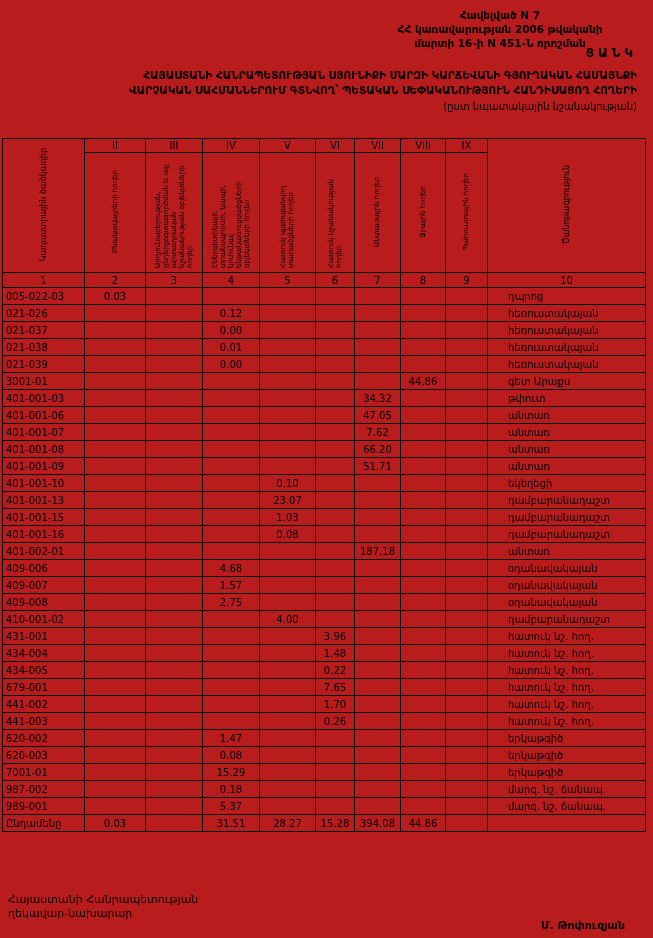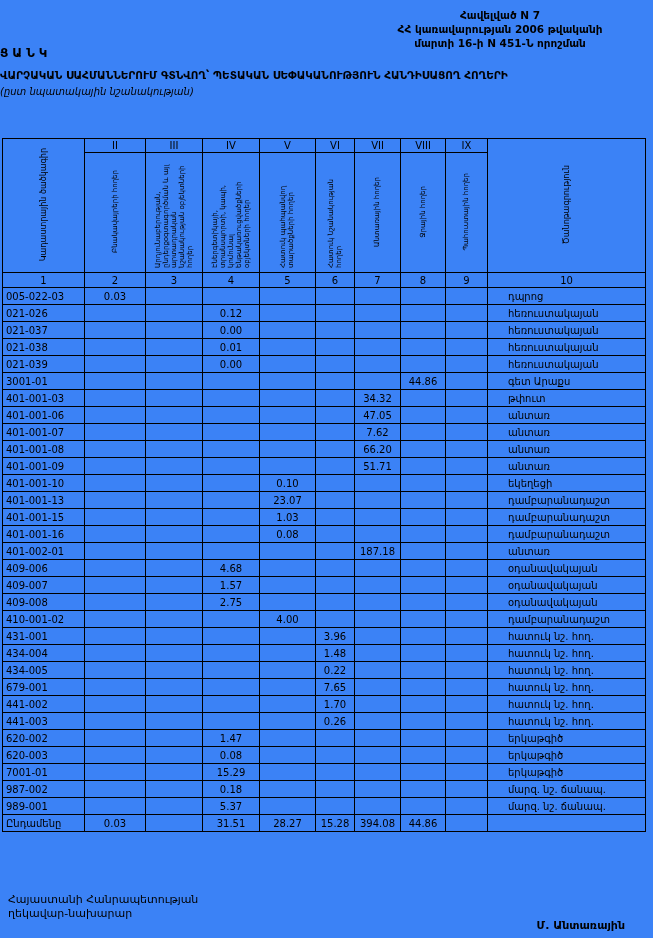--- a/index.html
+++ b/index.html
@@ -1,33 +1,33 @@
 <!DOCTYPE html>
 <html><head>
 <meta charset="utf-8">
 <style>
   html,body { margin:0; padding:0; background:#e8e8e8; }
   .page {
     position:relative;
     width:653px; height:938px;
     margin:0 auto;
-    background:#3b82f6;
+    background:#b91c1c;
     color:#000;
     font-family:"DejaVu Sans","Liberation Sans",sans-serif;
     overflow:hidden;
     box-sizing:border-box;
   }
   .appendix {
     position:absolute; top:8px; right:8px; width:290px;
     text-align:center; font-size:10.5px; font-weight:bold; line-height:1.35;
   }
-  .doc-title { position:absolute; top:46px; left:0; right:10px; text-align:left; }
+  .doc-title { position:absolute; top:46px; left:0; right:16px; text-align:right; }
   .doc-title .main { font-size:12px; font-weight:bold; letter-spacing:4px; margin-bottom:8px; }
   .doc-title .line { font-size:10.5px; font-weight:bold; line-height:1.45; }
-  .doc-title .sub  { font-size:10px; font-weight:normal; margin-top:2px;font-style:italic; }
+  .doc-title .sub  { font-size:10px; font-weight:normal; margin-top:2px; }
 
   table.land {
     position:absolute; top:138px; left:2px;
     border-collapse:collapse; table-layout:fixed; width:643px;
     font-size:10px;
   }
   .land th, .land td {
     border:1px solid #000;
     padding:1px 2px;
     box-sizing:border-box;
@@ -68,20 +68,21 @@
 <div class="page">
 
   <div class="appendix">
     <div>Հավելված N 7</div>
     <div>ՀՀ կառավարության 2006 թվականի</div>
     <div>մարտի 16-ի N 451-Ն որոշման</div>
   </div>
 
   <div class="doc-title">
     <div class="main">ՑԱՆԿ</div>
+    <div class="line">ՀԱՅԱՍՏԱՆԻ ՀԱՆՐԱՊԵՏՈՒԹՅԱՆ ՍՅՈՒՆԻՔԻ ՄԱՐԶԻ ԿԱՐՃԵՎԱՆԻ ԳՅՈՒՂԱԿԱՆ ՀԱՄԱՅՆՔԻ</div>
     <div class="line">ՎԱՐՉԱԿԱՆ ՍԱՀՄԱՆՆԵՐՈՒՄ ԳՏՆՎՈՂ՝ ՊԵՏԱԿԱՆ ՍԵՓԱԿԱՆՈՒԹՅՈՒՆ ՀԱՆԴԻՍԱՑՈՂ ՀՈՂԵՐԻ</div>
     <div class="line sub">(ըստ նպատակային նշանակության)</div>
   </div>
 
   <table class="land">
     <colgroup>
       <col style="width:82px">
         <col style="width:61px">
         <col style="width:57px">
       <col style="width:57px">
@@ -513,15 +514,15 @@
           <td></td>
           <td class="note"></td>
         </tr>
       </tbody>
   </table>
 
   <div class="footer-left">
     <div>Հայաստանի Հանրապետության</div>
     <div>ղեկավար-նախարար</div>
   </div>
-  <div class="signature">Մ. Անտառային</div>
+  <div class="signature">Մ. Թոփուզյան</div>
 
 </div>
 
 </body></html>

